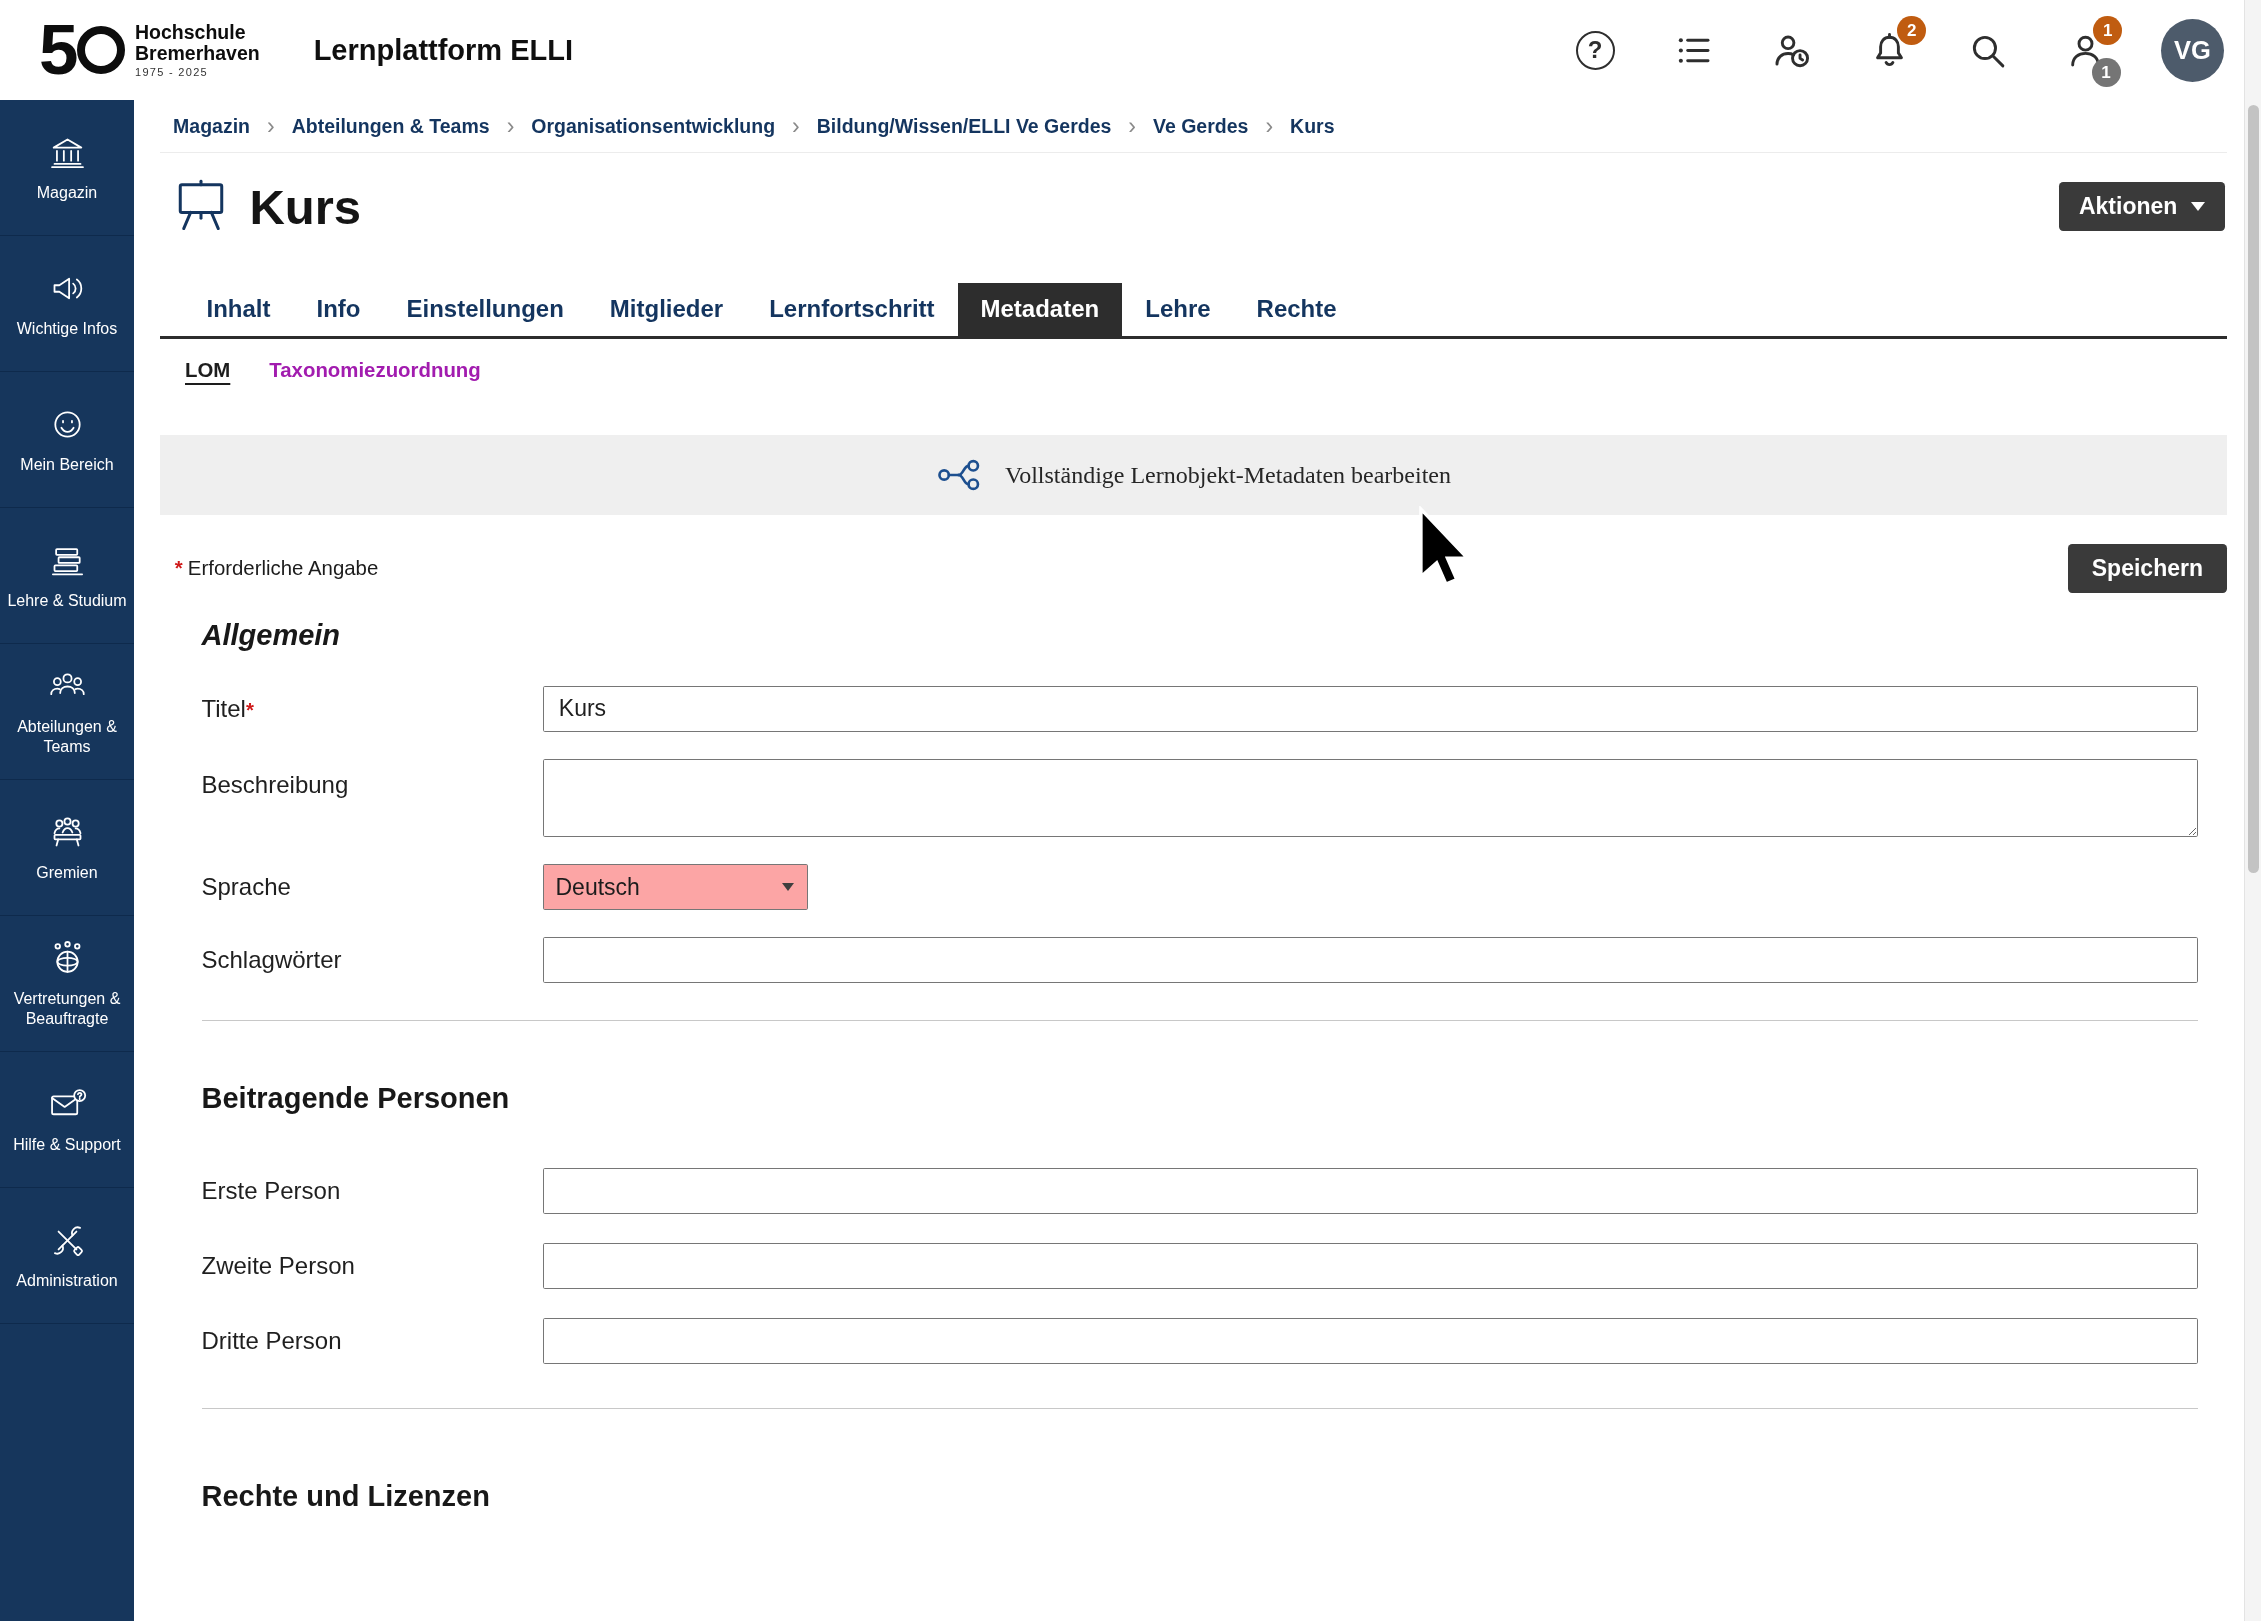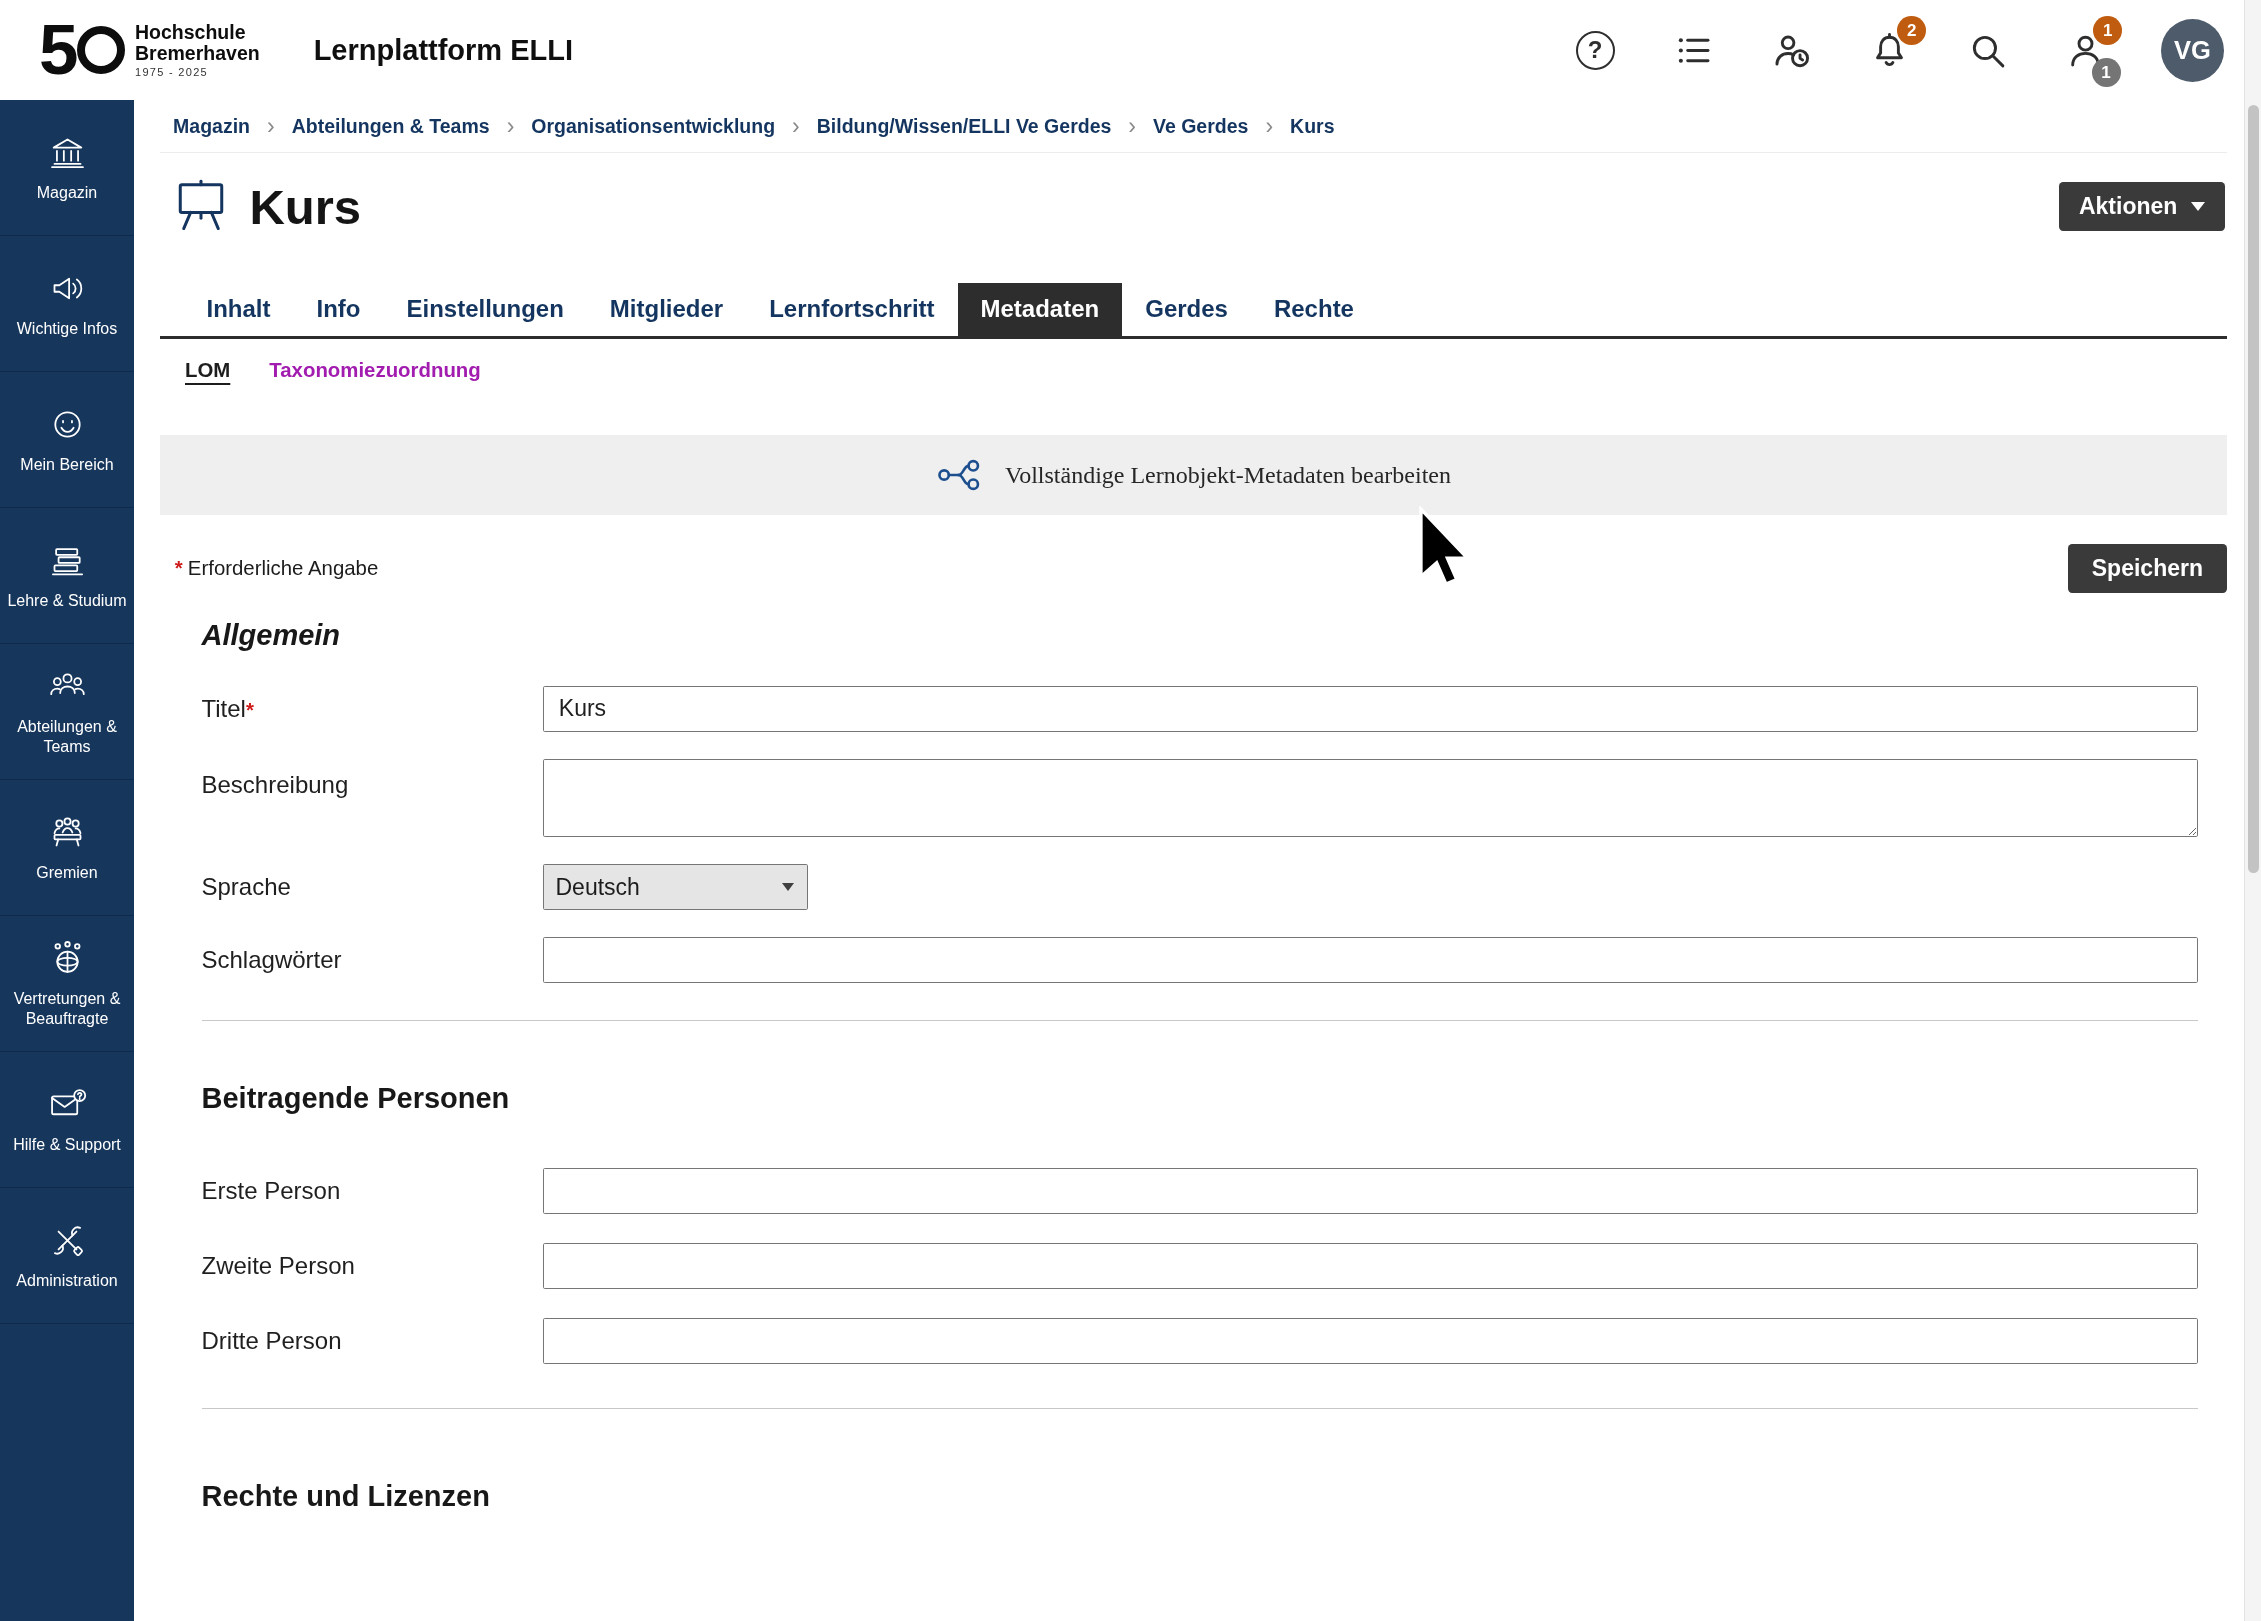--- a/index.html
+++ b/index.html
@@ -79,21 +79,21 @@
   .flabel { width:341px; flex:0 0 341px; font-size:24px; color:#1f1f1f; }
   .frow.top .flabel { padding-top:12px; }
   .fctrl { flex:1; }
   .fctrl-narrow { flex:0 0 auto; }
   input.text { width:100%; height:46px; border:0.8px solid #767676; border-radius:1.7px; font-size:23px; padding:0 15.3px;
                color:#1f1f1f; background:#fff; font-family:inherit; }
   textarea.text { width:100%; height:78px; border:0.8px solid #767676; border-radius:1.7px; font-size:23px; padding:8.5px 15.3px;
                   resize:vertical; font-family:inherit; display:block; }
   .select-wrap { position:relative; width:265px; }
   select.sel { width:100%; height:46px; border:0.8px solid #767676; border-radius:1.7px; font-size:23px; padding:0 44px 0 12px;
-               appearance:none; -webkit-appearance:none; background:#e5e5e5; color:#1c1c1c; font-family:inherit; cursor:pointer; }
+               appearance:none; -webkit-appearance:none; background:#fca5a5; color:#1c1c1c; font-family:inherit; cursor:pointer; }
   .select-wrap::after { content:""; position:absolute; right:13.6px; top:19.5px; width:0; height:0;
                         border-left:6.8px solid transparent; border-right:6.8px solid transparent; border-top:8.5px solid #3f3f3f; pointer-events:none; }
   .divider { border:none; border-top:0.8px solid #c8c8c8; }
   .radio-row { display:flex; align-items:center; gap:10.2px; }
   input.radio { width:25.5px; height:25.5px; accent-color:#1868c4; cursor:pointer; }
   .radio-label { font-size:22px; color:#1c1c1c; } .mb32 { margin-bottom:27px; } .mb34 { margin-bottom:29px; }
   .h-allg { margin:20.4px 0 34px 0;font-style:italic; }
   .div1 { margin-top:37px; }
   .h-beitr { margin:61px 0 53px 0; }
   .div2 { margin-top:44px; }
@@ -296,21 +296,21 @@
       </button>
     </div>
 
     <div class="tabs">
       <span class="tab">Inhalt</span>
       <span class="tab">Info</span>
       <span class="tab">Einstellungen</span>
       <span class="tab">Mitglieder</span>
       <span class="tab">Lernfortschritt</span>
       <span class="tab active">Metadaten</span>
-      <span class="tab">Gerdes</span>
+      <span class="tab">Lehre</span>
       <span class="tab">Rechte</span>
     </div>
 
     <div class="subtabs">
       <span class="subtab active">LOM</span>
       <span class="subtab">Taxonomiezuordnung</span>
     </div>
 
     <div class="banner">
       <svg viewBox="0 0 48 40">

